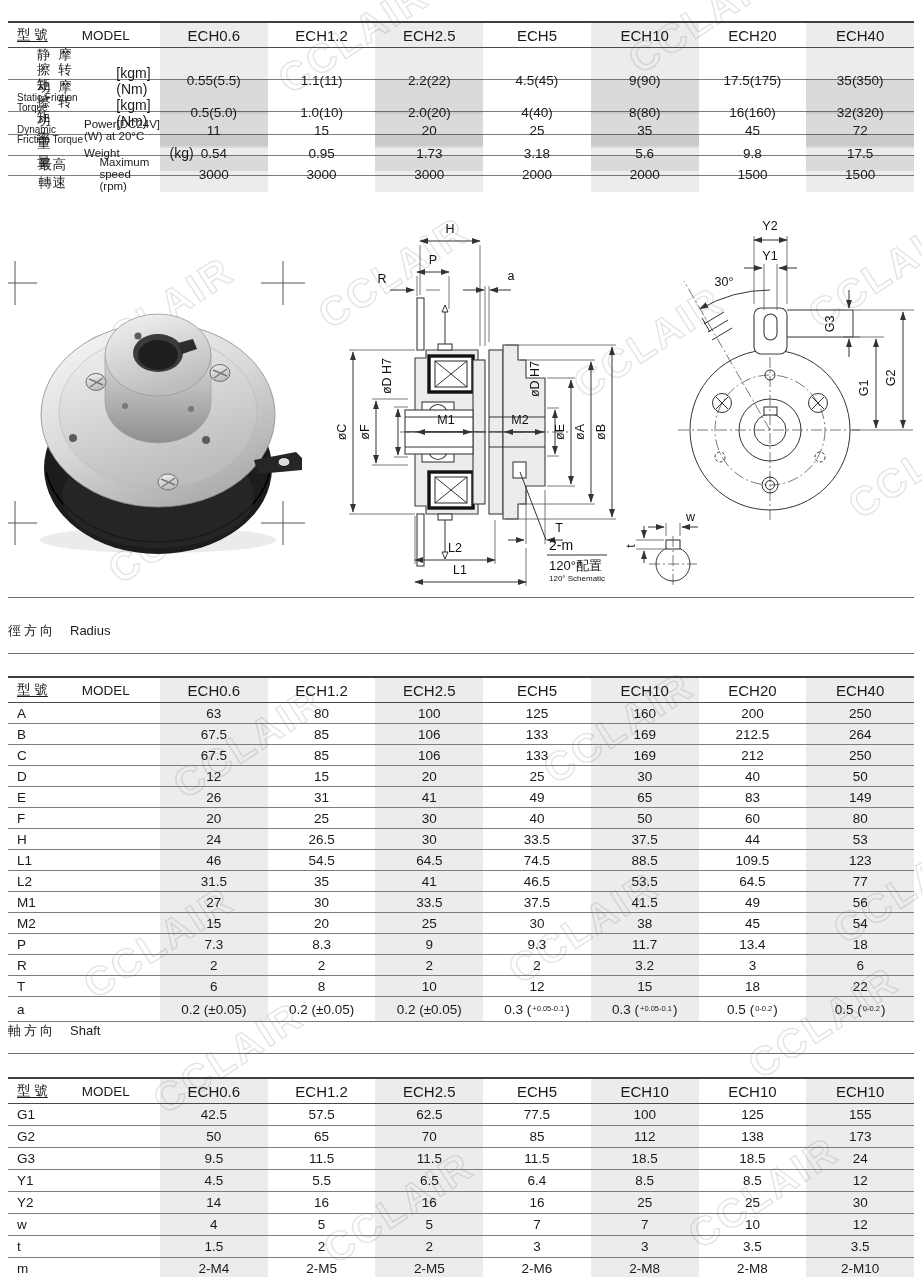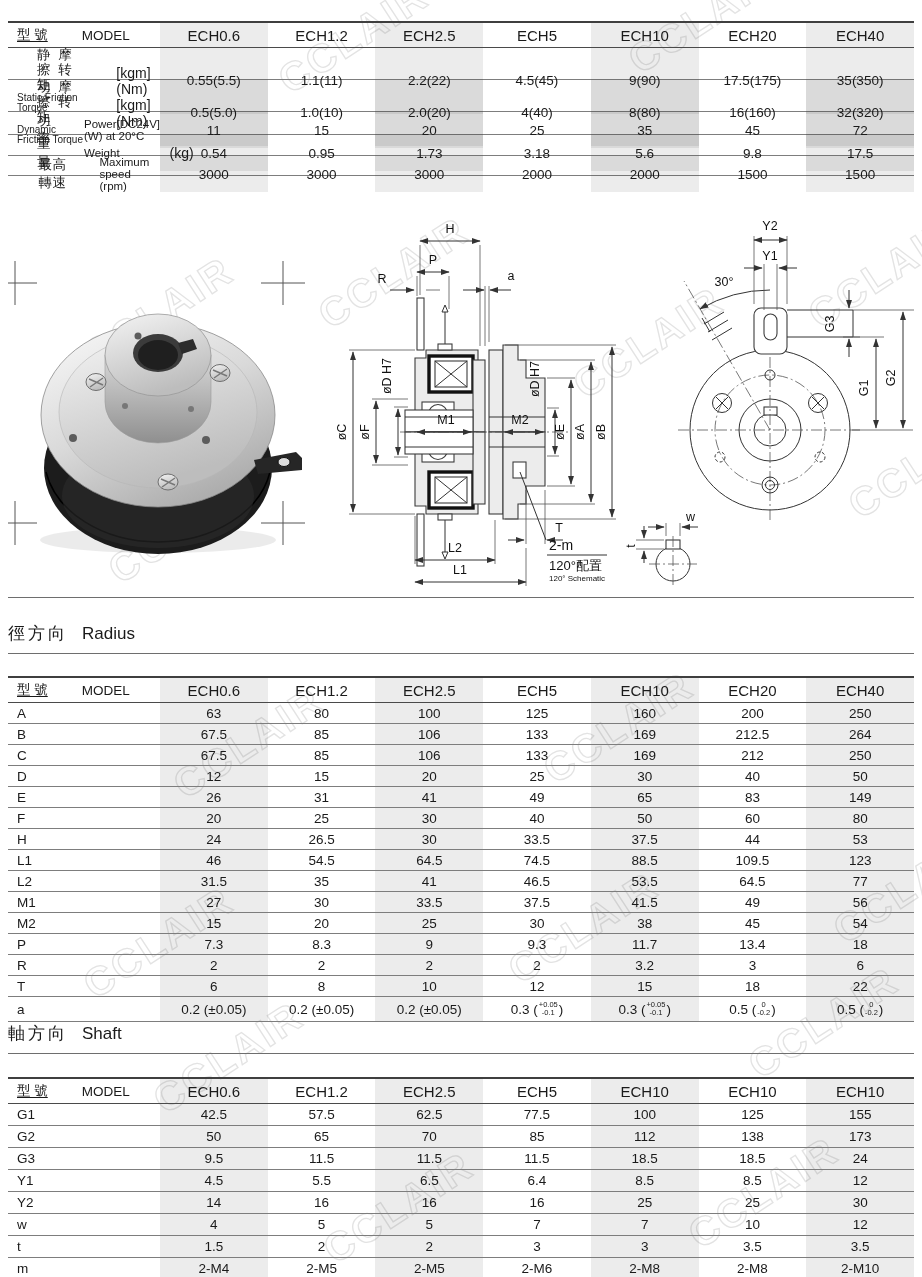--- a/index.html
+++ b/index.html
@@ -18,25 +18,25 @@
   .cell.shade{background:rgba(40,40,40,0.085);}
   .cell.mdl{font-size:15px;}
   .cell.lbl{justify-content:flex-start;text-align:left;padding-left:9px;font-size:13.5px;gap:28px;}
   .zh-u{text-decoration:underline;text-underline-offset:2px;margin-right:6px;}
   .zh-big{font-size:13.5px;letter-spacing:2px;margin-left:20px;}
   .en-sm{font-size:10px;color:#222;line-height:1.05;}
   .stacklbl{display:flex;flex-direction:column;justify-content:center;line-height:1.1;}
   .unit{font-size:14px;margin-left:auto;padding-right:5px;}
   .unit.mid{margin-left:22px;padding-right:0;}
   .inline-en{font-size:11.5px;margin-left:5px;}
-  .stk{display:inline-flex;flex-direction:column;font-size:7.5px;line-height:1.05;
+  .stk{display:inline-flex;flex-direction:row;font-size:7.5px;line-height:1.05;
        vertical-align:middle;text-align:center;margin:0 1px;}
 
   
-  .sect-head{position:absolute;left:8px;width:906px;font-size:17px;}
+  .sect-head{position:absolute;left:8px;width:906px;font-size:13px;}
   .sect-head .zh{letter-spacing:3px;}
   .sect-head .en{margin-left:14px;}
   .rule{position:absolute;left:8px;width:906px;border-top:1.5px solid #6e6e6e;}
 
   
   .dim{stroke:#333;stroke-width:1;fill:none;}
   .ext{stroke:#555;stroke-width:0.8;fill:none;}
   .cl{stroke:#555;stroke-width:0.8;fill:none;stroke-dasharray:11 3 2 3;}
   .body{fill:#ececec;stroke:#3c3c3c;stroke-width:1.1;}
   .bodyw{fill:#fff;stroke:#3c3c3c;stroke-width:1.1;}

